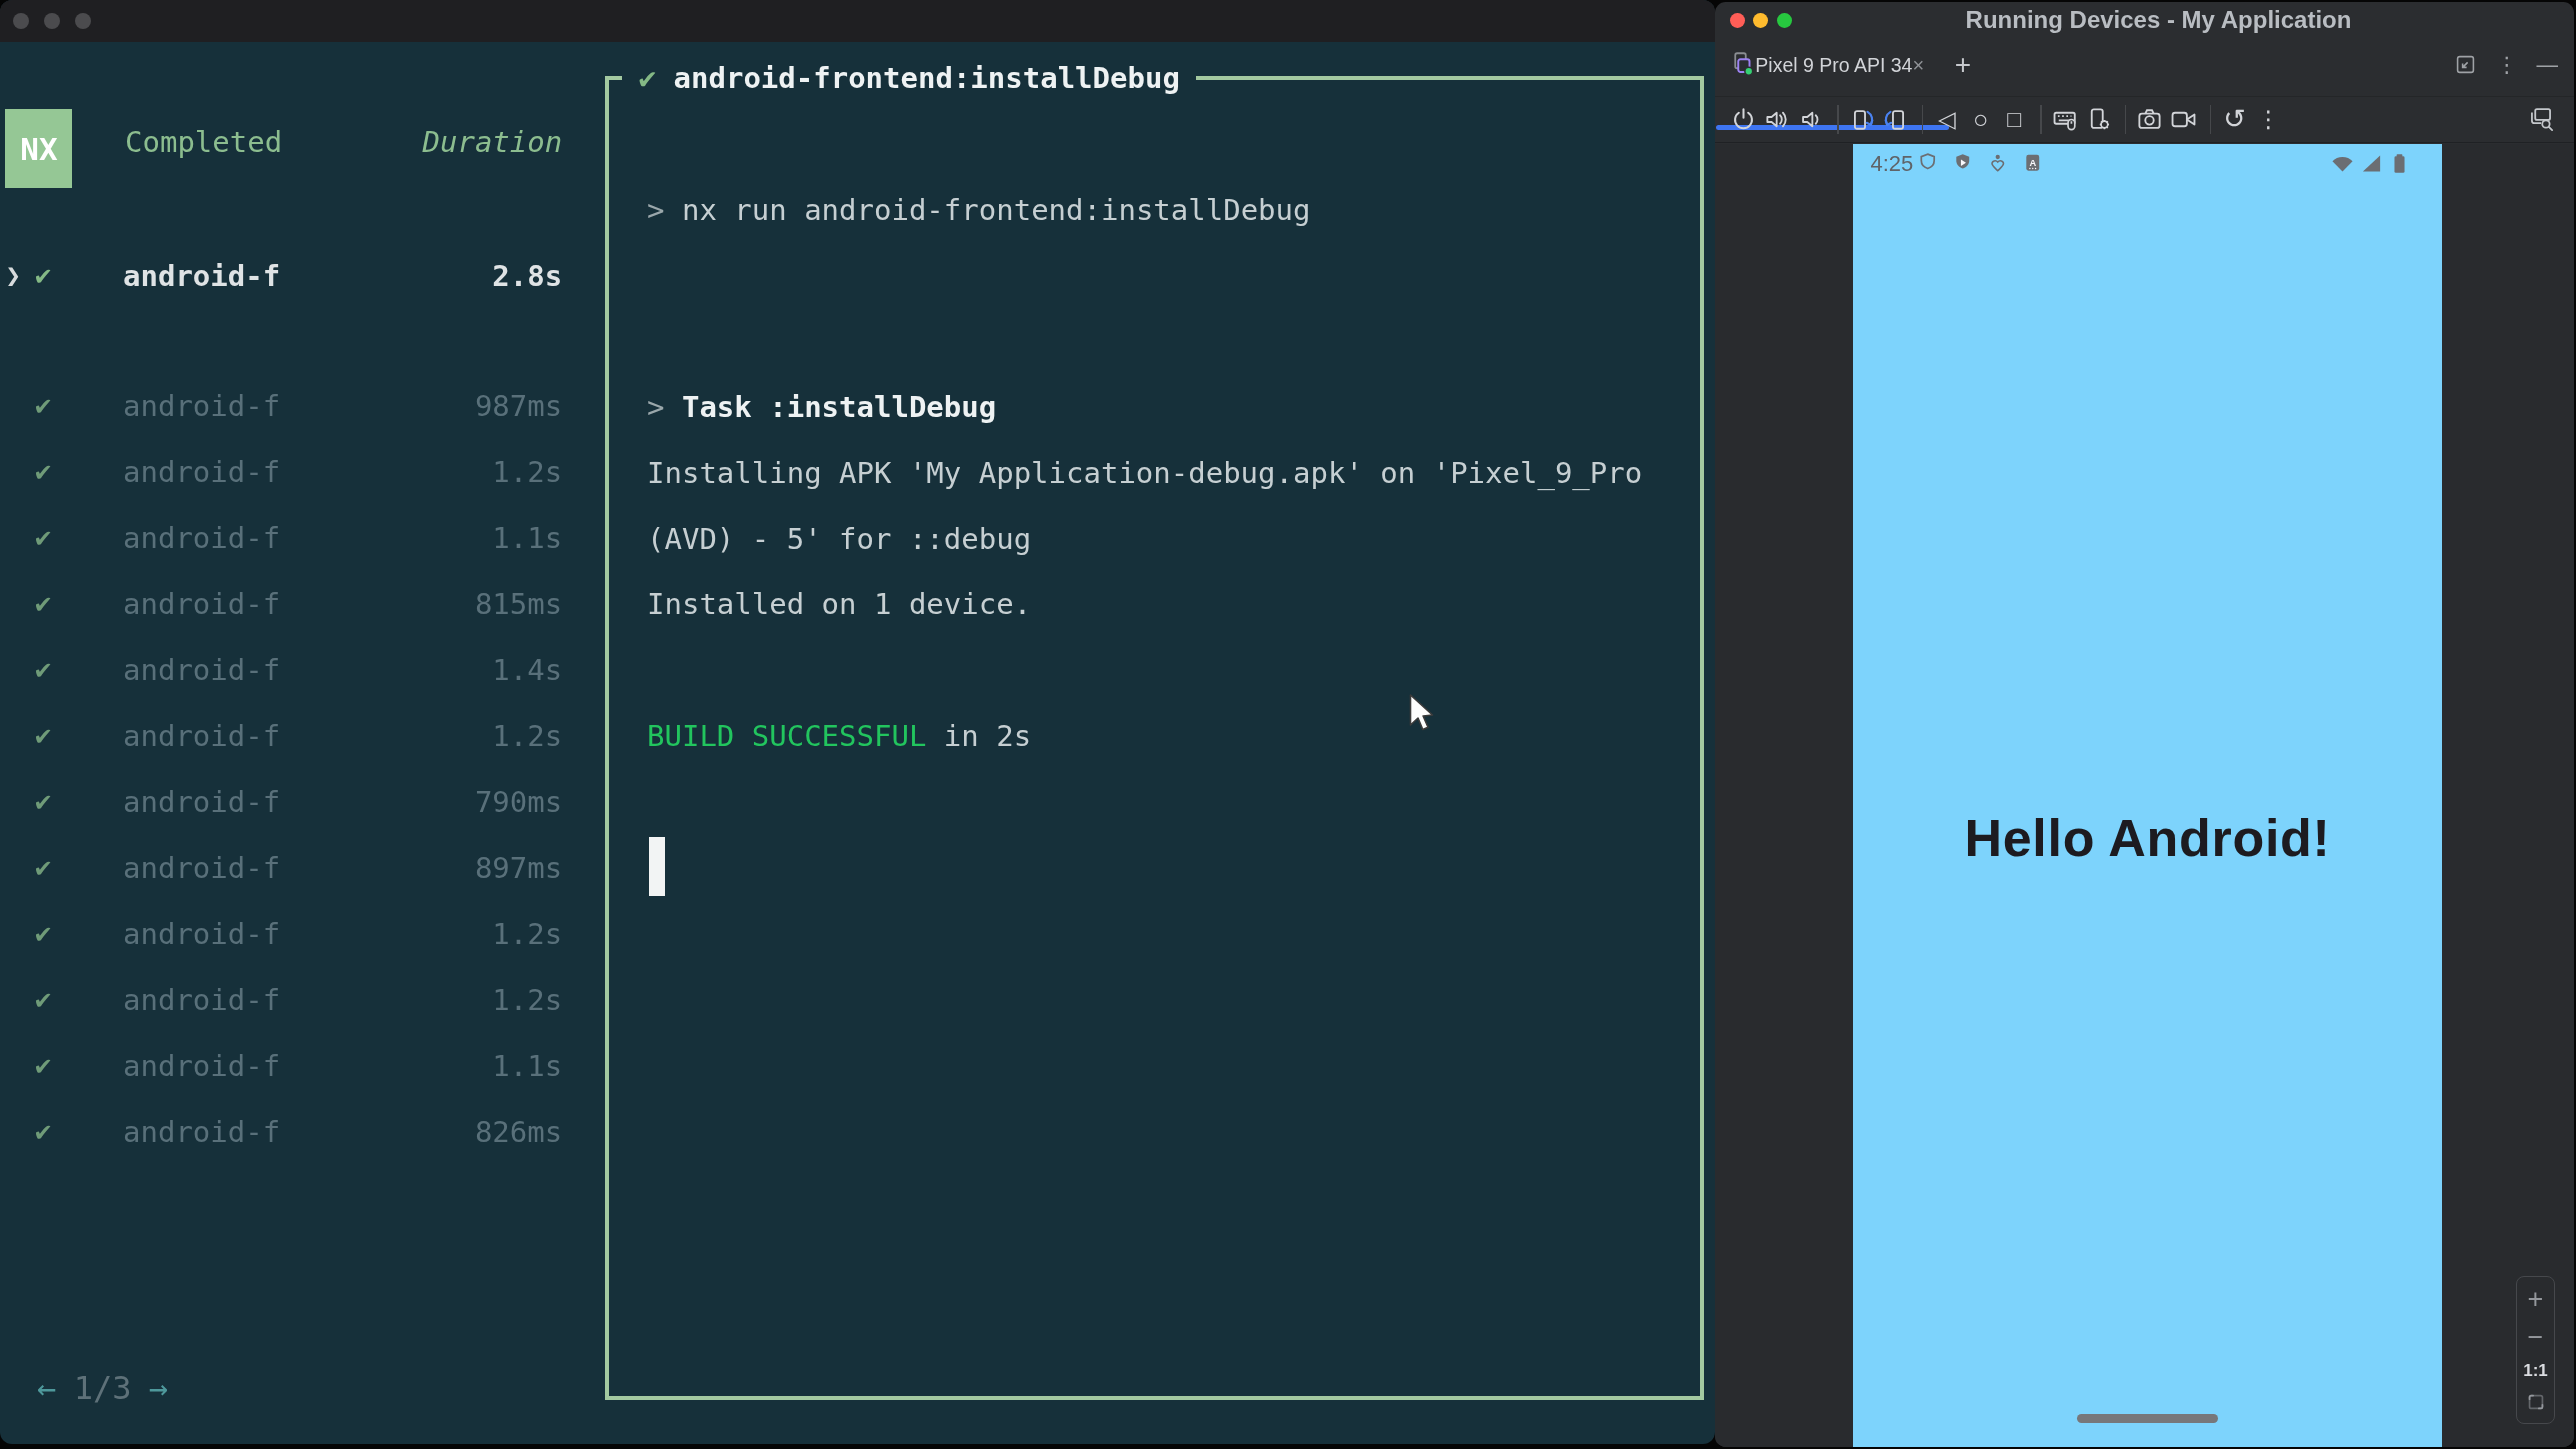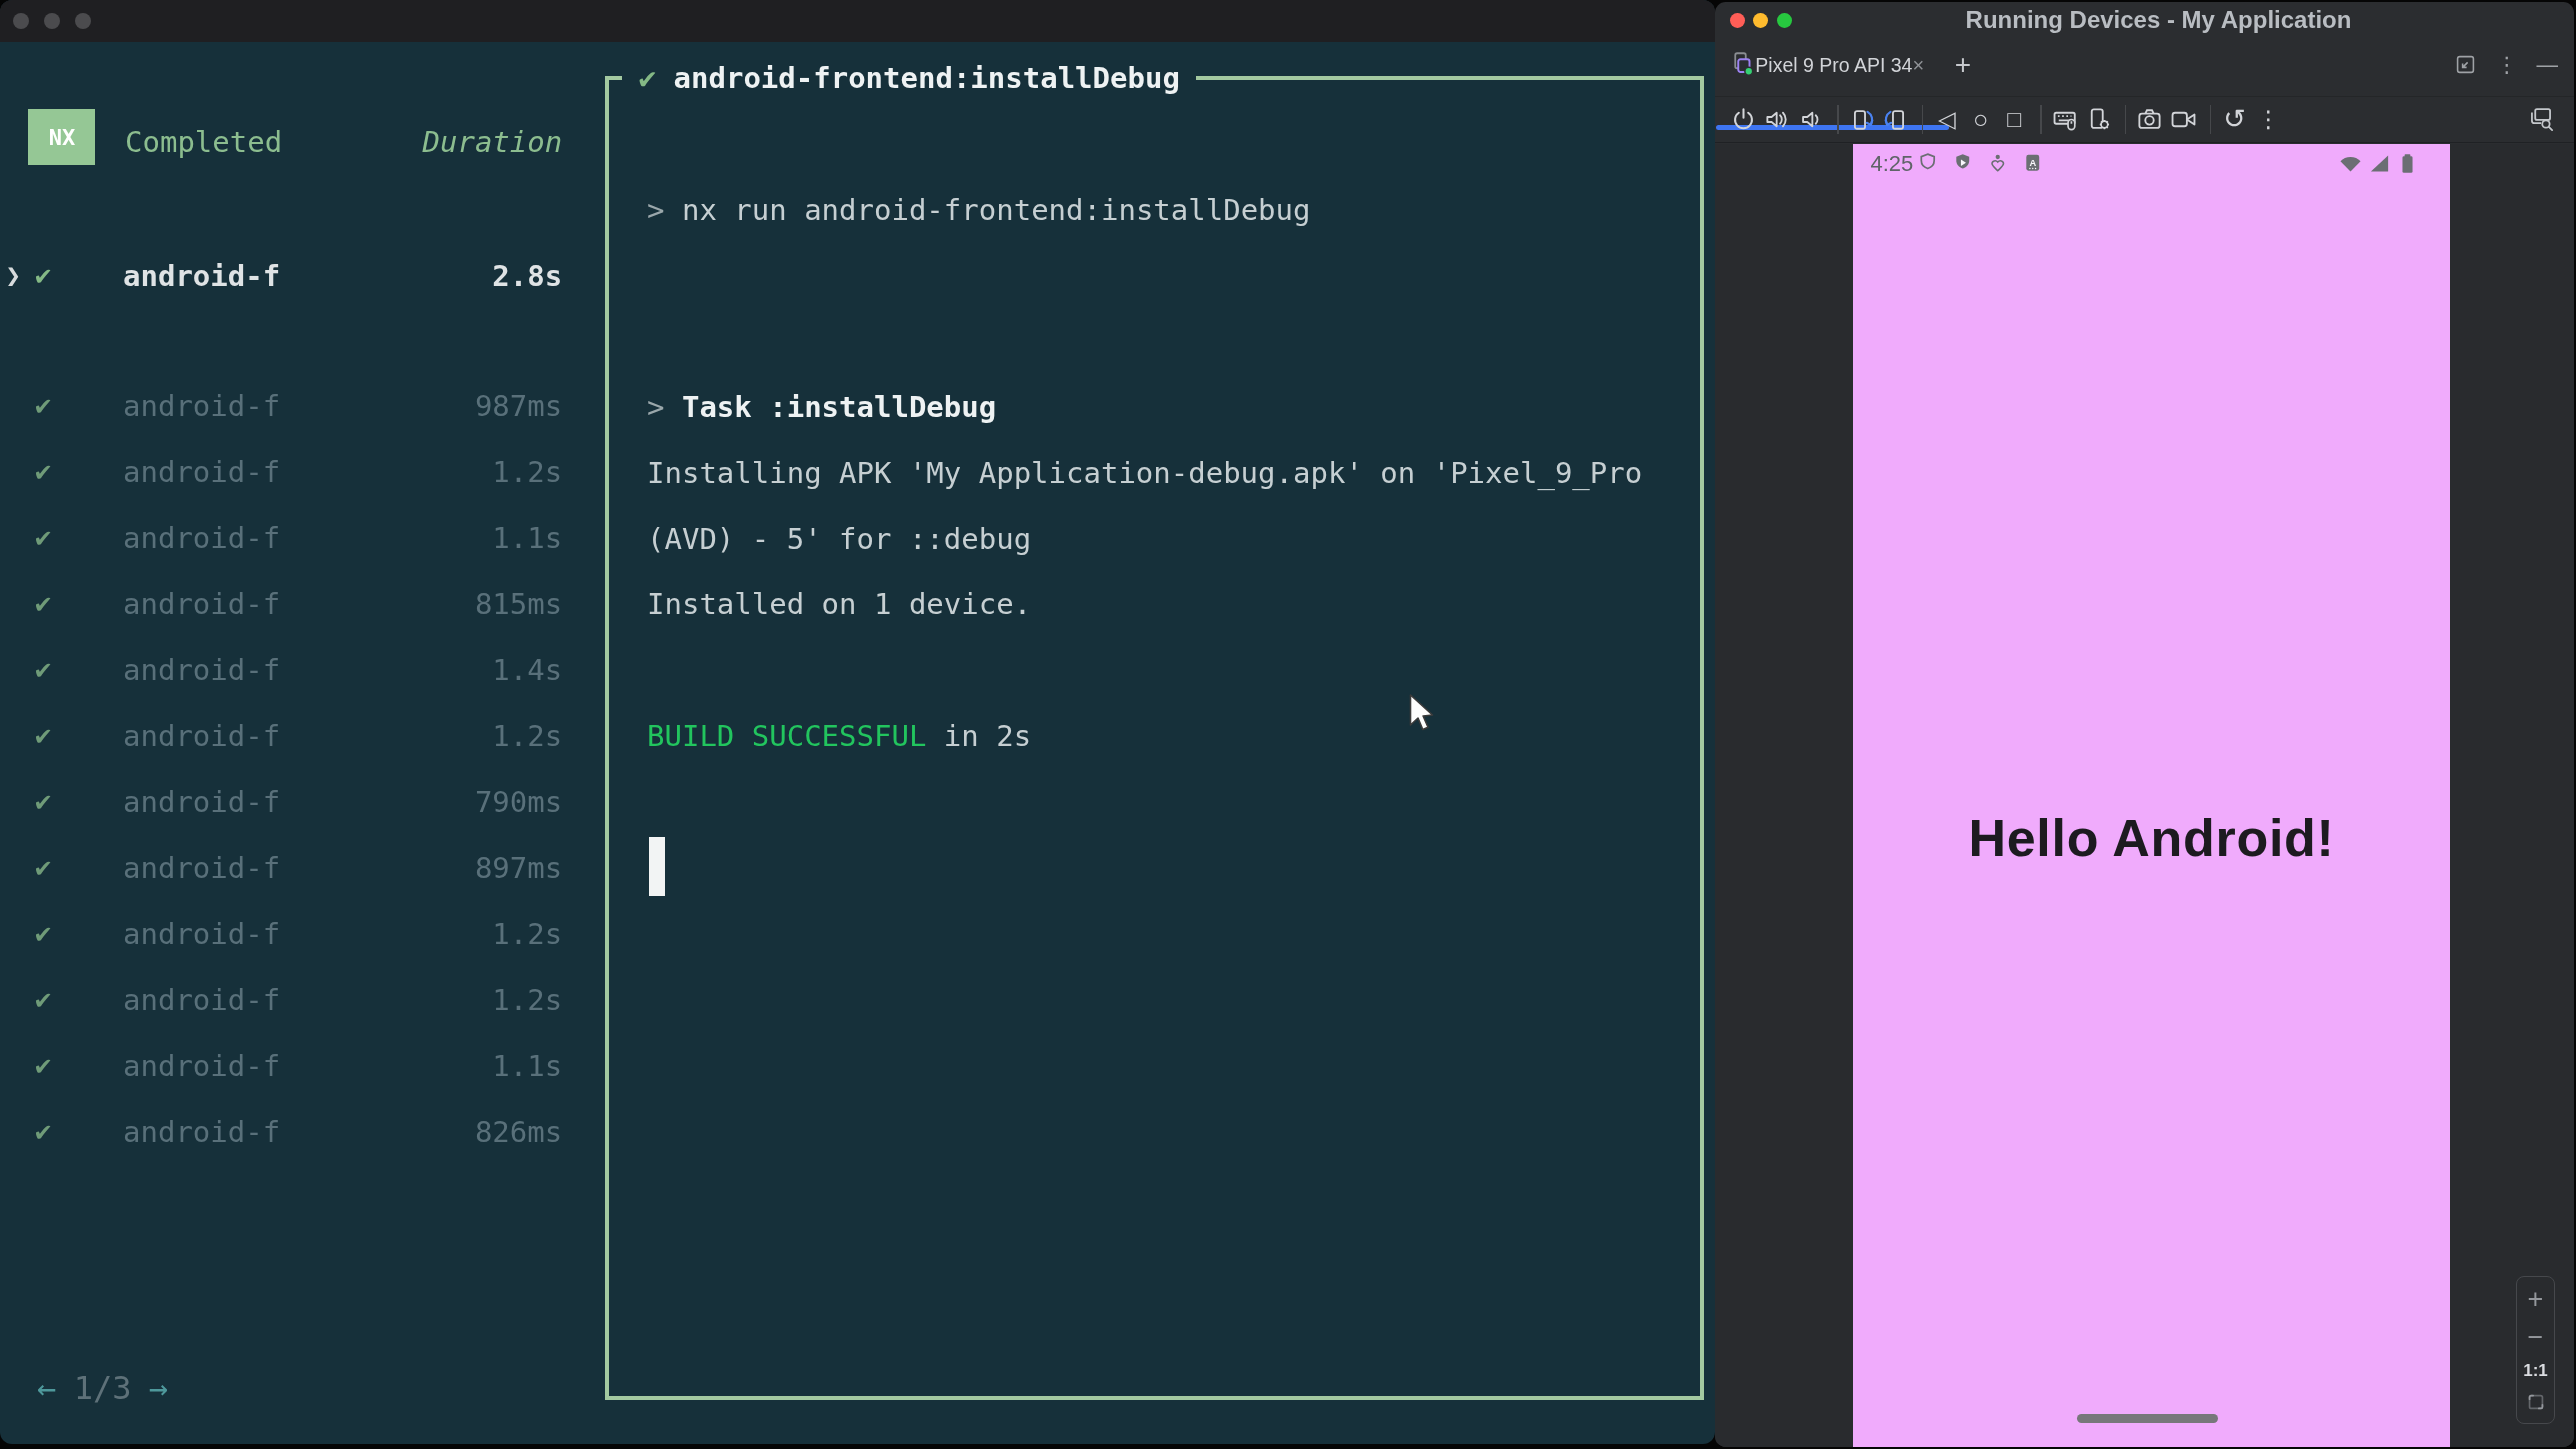--- a/index.html
+++ b/index.html
@@ -7,22 +7,22 @@
          font-family:"Liberation Sans",sans-serif;}
   .mono{font-family:"DejaVu Sans Mono",monospace;}
 
   
   .term-window{position:absolute;left:0;top:0;width:1715px;height:1444px;background:#16303a;
                border-radius:12px;overflow:hidden;}
   .term-titlebar{position:absolute;left:0;top:0;width:100%;height:42px;background:#1f1f22;}
   .term-dot{position:absolute;top:12.7px;width:16px;height:16px;border-radius:50%;background:#4b4b4e;}
 
   .sidebar{position:absolute;left:0;top:42px;width:577px;height:1402px;}
-  .nx-badge{position:absolute;left:5.4px;top:67px;width:67px;height:56px;background:#95c795;
-            color:#ffffff;font-weight:bold;font-size:22px;display:flex;align-items:center;justify-content:center;margin-left:23px;}
+  .nx-badge{position:absolute;left:5.4px;top:67px;width:67px;height:79px;background:#95c795;
+            color:#ffffff;font-weight:bold;font-size:31px;display:flex;align-items:center;justify-content:center;}
   .col-head{position:absolute;top:83px;font-size:29px;color:#8cbd8f;}
   .col-completed{left:125px;}
   .col-duration{right:14.8px;font-style:italic;}
 
   .task-row{position:relative;height:38px;}
   .task-row .check{position:absolute;left:35px;top:0;font-size:27px;color:#6f9b78;}
   .task-row .task-name{position:absolute;left:123px;top:0;font-size:29px;color:#59707a;}
   .task-row .task-duration{position:absolute;right:14.8px;top:0;font-size:29px;color:#59707a;}
 
   .selected-row{position:absolute;left:0;top:217px;width:577px;height:38px;}
@@ -69,21 +69,21 @@
   .tabbar-right .glyph{font-size:21.5px;color:#9fa2a6;}
 
   .toolbar{position:absolute;left:0;top:94px;width:100%;height:47px;display:flex;align-items:center;
            padding-left:13.4px;box-sizing:border-box;border-bottom:1.3px solid #1f2124;border-top:1.3px solid #242628;}
   .tool{width:31px;height:31px;margin-right:2.7px;display:flex;align-items:center;justify-content:center;}
   .tool .uni{font-size:23px;color:#d2d4d8;line-height:1;}
   .tsep{width:1.3px;height:29.5px;background:#46484b;margin:0 8px;}
   .toolbar-far-right{position:absolute;right:19px;top:8px;}
 
   .studio-content{position:absolute;left:0;top:142px;width:100%;height:1303px;background:#292b2e;}
-  .emu-screen{position:absolute;left:138px;top:0;width:589px;height:1303px;background:#f0abfc;padding-left:8px;}
+  .emu-screen{position:absolute;left:138px;top:0;width:589px;height:1303px;background:#7dd3fc;}
   .statusbar{position:absolute;left:0;top:0;width:100%;height:38px;}
   .status-time{position:absolute;left:17.4px;top:6.7px;font-size:22px;color:#5f6368;}
   .status-icons-left{position:absolute;left:64px;top:8px;display:flex;gap:13.4px;align-items:center;}
   .status-icons-right{position:absolute;right:31px;top:8px;display:flex;gap:5.4px;align-items:center;}
   .greeting{position:absolute;left:0;top:624px;width:100%;text-align:center;font-size:52px;font-weight:bold;
             color:#1d1b20;letter-spacing:0.7px;margin-top:40px;}
   .nav-pill{position:absolute;left:224px;top:1270px;width:141px;height:9.4px;border-radius:5.4px;background:#77777a;}
 
   .zoom-group{position:absolute;left:801px;top:1274px;width:39px;height:148px;border:1.3px solid #46484c;
               border-radius:8px;display:flex;flex-direction:column;align-items:center;justify-content:space-between;

